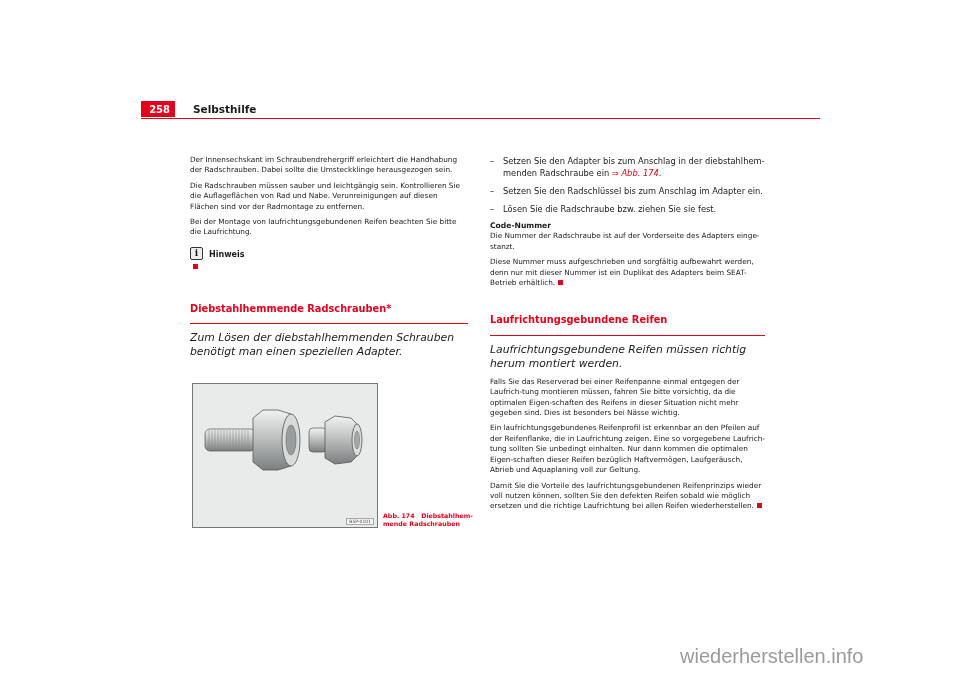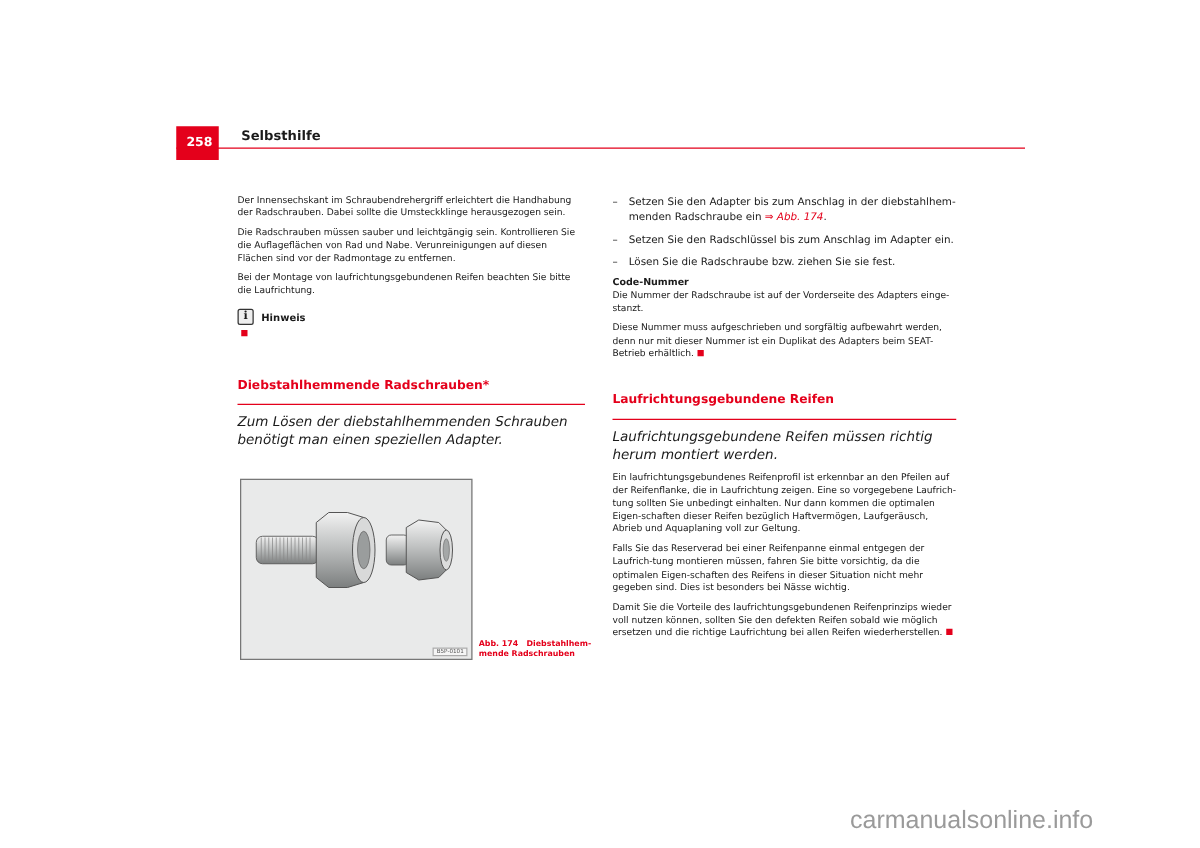--- a/index.html
+++ b/index.html
@@ -1,21 +1,21 @@
 <!DOCTYPE html>
 <html><head>
   <meta charset="utf-8">
   <style>
     html, body { margin: 0; padding: 0; }
     body {
       width: 960px; height: 678px; background: #ffffff; position: relative; overflow: hidden;
       font-family: "DejaVu Sans", "Liberation Sans", sans-serif; color: #1a1a1a;
     }
     .page-num-box {
-      position: absolute; left: 141px; top: 101px; width: 34px; height: 27px;
+      position: absolute; left: 141px; top: 101px; width: 34px; height: 16px;
       background: #e4001b; color: #fff; font-weight: bold; font-size: 10px;
       display: flex; align-items: center; justify-content: flex-end; padding-right: 5px; box-sizing: border-box;
     }
     .header-title {
       position: absolute; left: 193px; top: 103px; font-weight: bold; font-size: 10.5px; color: #1a1a1a;
     }
     .header-rule {
       position: absolute; left: 141px; top: 118px; width: 679px; height: 1px; background: #e4001b;
     }
     .col { position: absolute; font-size: 7.3px; line-height: 10.4px; }
@@ -126,18 +126,18 @@
     <span class="dash">–</span>
     <span>Lösen Sie die Radschraube bzw. ziehen Sie sie fest.</span>
   </div>
   <div class="subhead">Code-Nummer</div>
   <p>Die Nummer der Radschraube ist auf der Vorderseite des Adapters einge-stanzt.</p>
   <p><span>Diese Nummer muss aufgeschrieben und sorgfältig aufbewahrt werden, denn nur mit dieser Nummer ist ein Duplikat des Adapters beim SEAT-Betrieb erhältlich.</span><span class="red-end"></span></p>
   <div style="height:22px"></div>
   <div class="section-title">Laufrichtungsgebundene Reifen</div>
   <div class="intro">Laufrichtungsgebundene Reifen müssen richtig herum montiert werden.</div>
   <div style="height:6px"></div>
+  <p>Falls Sie das Reserverad bei einer Reifenpanne einmal entgegen der Laufrich-tung montieren müssen, fahren Sie bitte vorsichtig, da die optimalen Eigen-schaften des Reifens in dieser Situation nicht mehr gegeben sind. Dies ist besonders bei Nässe wichtig.</p>
   <p>Ein laufrichtungsgebundenes Reifenprofil ist erkennbar an den Pfeilen auf der Reifenflanke, die in Laufrichtung zeigen. Eine so vorgegebene Laufrich-tung sollten Sie unbedingt einhalten. Nur dann kommen die optimalen Eigen-schaften dieser Reifen bezüglich Haftvermögen, Laufgeräusch, Abrieb und Aquaplaning voll zur Geltung.</p>
-  <p>Falls Sie das Reserverad bei einer Reifenpanne einmal entgegen der Laufrich-tung montieren müssen, fahren Sie bitte vorsichtig, da die optimalen Eigen-schaften des Reifens in dieser Situation nicht mehr gegeben sind. Dies ist besonders bei Nässe wichtig.</p>
   <p><span>Damit Sie die Vorteile des laufrichtungsgebundenen Reifenprinzips wieder voll nutzen können, sollten Sie den defekten Reifen sobald wie möglich ersetzen und die richtige Laufrichtung bei allen Reifen wiederherstellen.</span><span class="red-end"></span></p>
 </div>
 
-<div class="watermark">carmanualsonline.info</div>
+<div class="watermark">wiederherstellen.info</div>
 
 </body></html>

